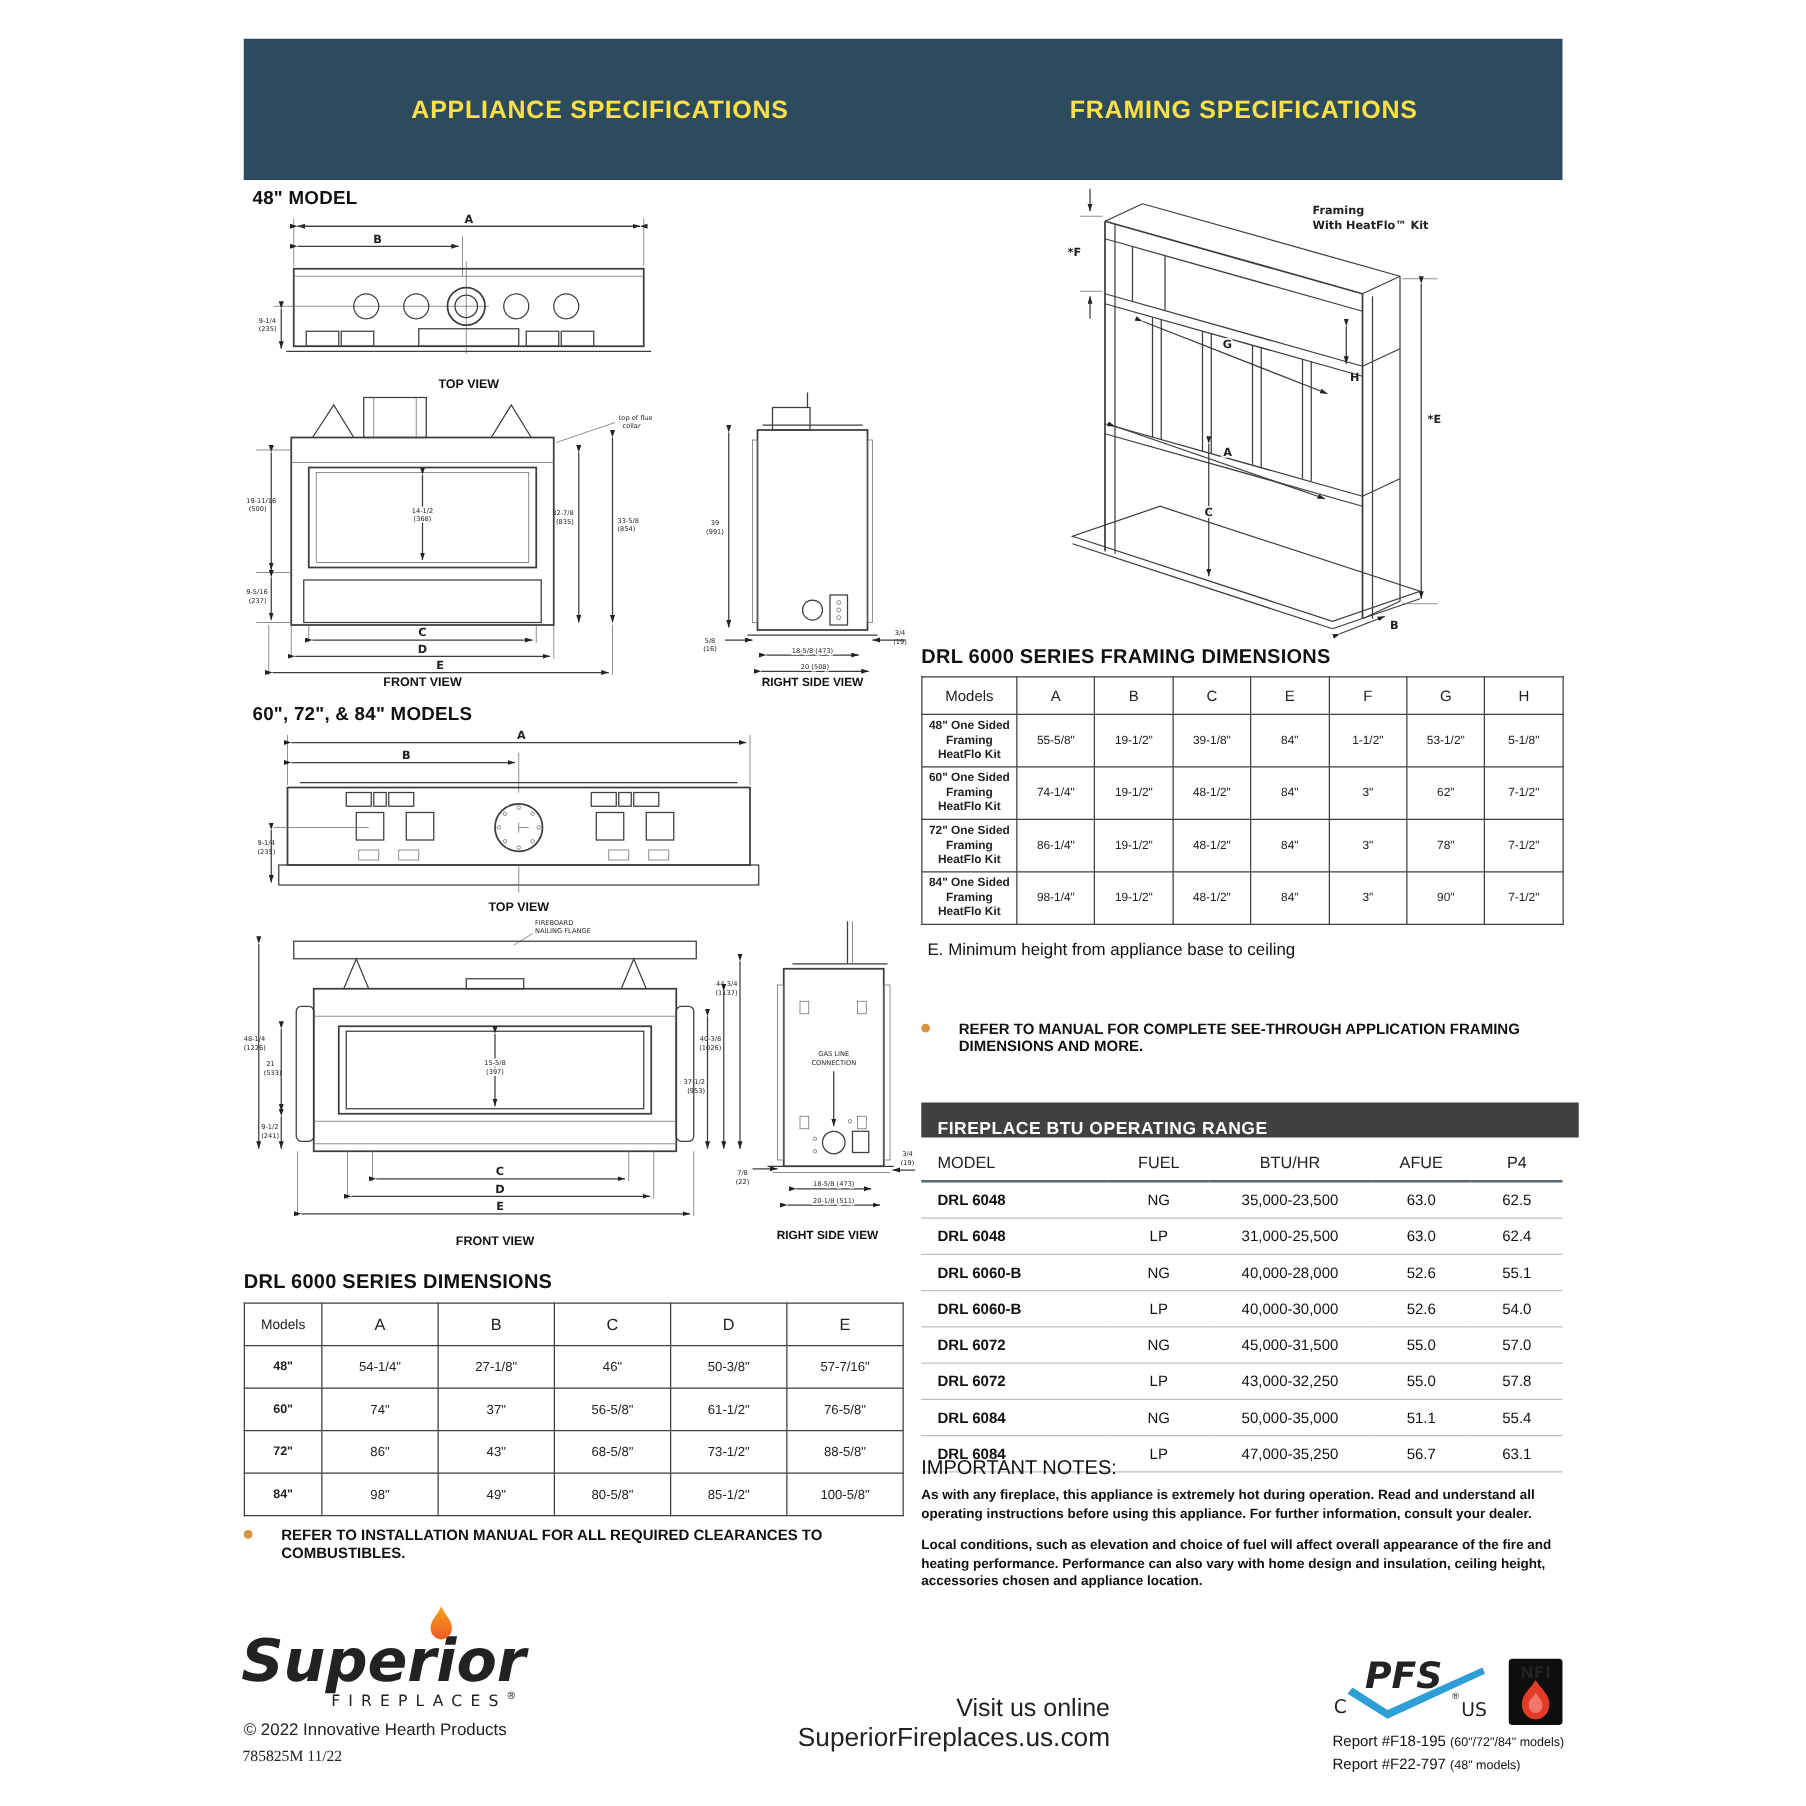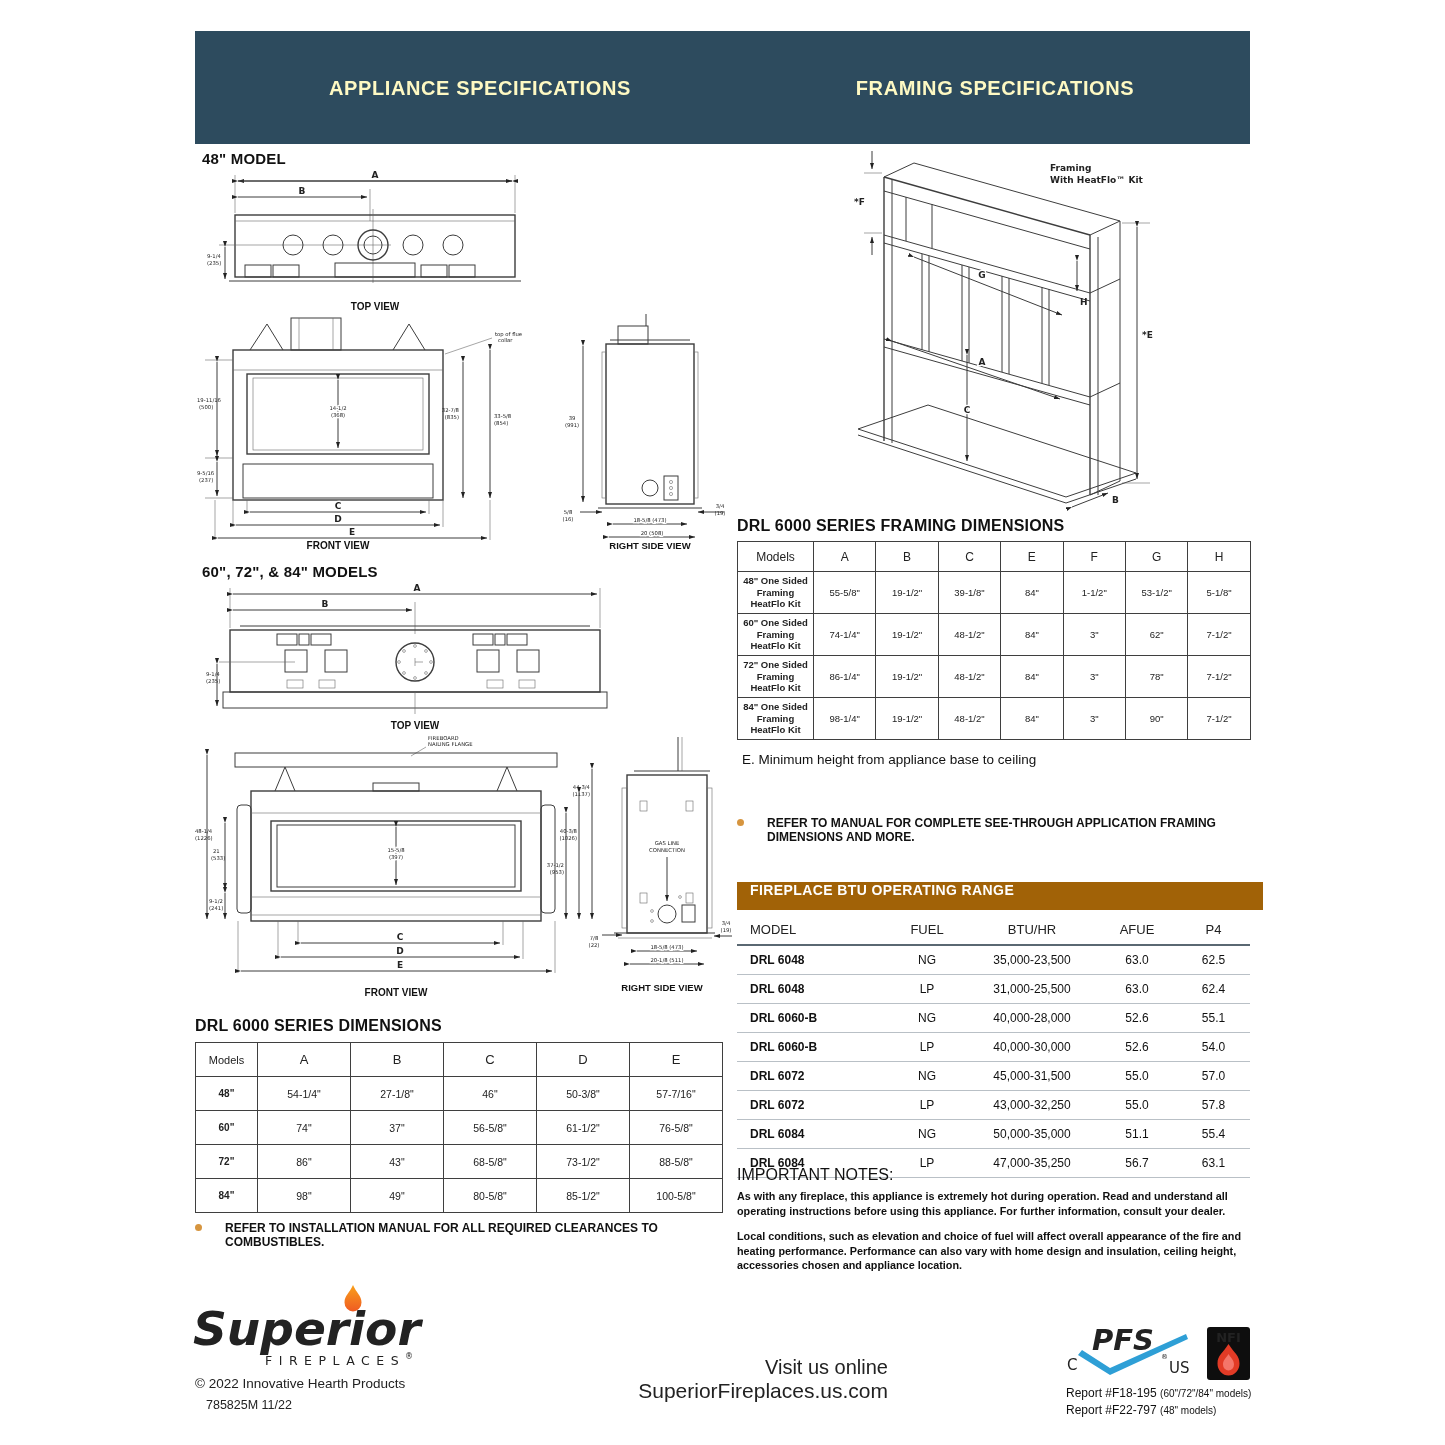--- a/index.html
+++ b/index.html
@@ -1,42 +1,42 @@
 <!DOCTYPE html>
 <html><head>
 <meta charset="utf-8">
 <style>
   html,body{margin:0;padding:0;background:#fff;}
   .page{position:relative;width:1445px;height:1445px;background:#fff;overflow:hidden;
         font-family:"Liberation Sans",sans-serif;color:#1a1a1a;}
   .abs{position:absolute;}
   
   .topbar{left:195px;top:31px;width:1055px;height:113px;background:#2d4b5e;}
-  .bar-title{color:#fef9c3;font-weight:bold;font-size:20px;letter-spacing:.6px;text-align:center;}
+  .bar-title{color:#fde047;font-weight:bold;font-size:20px;letter-spacing:.6px;text-align:center;}
   
   .sec-heading{font-weight:bold;font-size:16px;letter-spacing:.2px;color:#111;}
   .sub-heading{font-weight:bold;font-size:15px;letter-spacing:.2px;color:#111;}
   
   table{border-collapse:collapse;table-layout:fixed;}
   .grid-table td,.grid-table th{border:1px solid #3f3f3f;text-align:center;vertical-align:middle;
         font-size:10.5px;color:#222;padding:1px 2px;}
   .grid-table th{font-size:13px;font-weight:normal;}
   .grid-table .model-cell{font-weight:bold;font-size:10px;}
   .framing-table td,.framing-table th{font-size:9.5px;}
   .framing-table th{font-size:12px;}
   .framing-table .model-cell{font-size:9.5px;line-height:1.25;}
   
   .bullet-note{display:flex;gap:23px;align-items:flex-start;font-weight:bold;font-size:12px;color:#111;}
   .bullet-dot{flex:0 0 auto;width:7px;height:7px;border-radius:50%;background:#d6953f;margin-top:3px;}
   
   .ef-notes{font-size:13.5px;line-height:1.38;color:#111;}
   .ef-notes p{margin:0;padding-left:17px;text-indent:-17px;}
   
-  .btu-bar{background:#a16207;color:#fff;font-weight:bold;font-size:14px;letter-spacing:.4px;
-        display:flex;align-items:flex-start;padding-left:13px;}
+  .btu-bar{background:#404040;color:#fff;font-weight:bold;font-size:14px;letter-spacing:.4px;
+        display:flex;align-items:flex-end;padding-left:13px;}
   .btu-table{width:513px;}
   .btu-table th{font-size:13px;font-weight:normal;color:#222;border-bottom:2px solid #5a6872;
         padding:6px 0 7px 0;}
   .btu-table td{font-size:12px;color:#111;border-bottom:1px solid #b9c0c6;height:26px;text-align:center;}
   .btu-table th.left,.btu-table td.left{text-align:left;padding-left:13px;}
   .btu-table td.model{font-weight:bold;}
   
   .imp-title{font-size:16px;color:#111;margin:0 0 5px 0;font-weight:normal;}
   .imp-par{font-size:10.8px;font-weight:bold;line-height:1.35;color:#101010;margin:0 0 11px 0;}
   
@@ -647,21 +647,21 @@
           <stop offset="1" stop-color="#ef5b23"></stop>
       </linearGradient>
     </defs>
     <text x="0" y="62" font-family="DejaVu Serif, serif" font-style="italic" font-weight="bold" font-size="47" fill="url(#lggrad)">Superior</text>
     <path d="M160,2 c3.5,8 8.5,10.5 8.5,17.5 a8.5,9 0 0 1 -17,0 c0,-7 5,-9.5 8.5,-17.5 z" fill="url(#flgrad)"></path>
     <text x="72" y="82" font-size="12.5" letter-spacing="6.5" fill="#1c586f">FIREPLACES</text>
     <text x="212" y="76" font-size="8" fill="#1c586f">®</text>
   </svg>
 
   <div class="abs copyright" style="left:195px;top:1376px;">© 2022 Innovative Hearth Products</div>
-  <div class="abs partno" style="left:206px;top:1398px;">785825M 11/22</div>
+  <div class="abs partno" style="left:194px;top:1398px;font-family:Liberation Serif, serif;">785825M 11/22</div>
 
   <div class="abs visit" style="left:558px;top:1356px;">
     <div class="l1">Visit us online</div>
     <div class="l2">SuperiorFireplaces.us.com</div>
   </div>
 
   <svg class="abs" style="left:1066px;top:1322px;" width="138" height="56" viewBox="0 0 138 56">
     <text x="26" y="28" font-size="29" font-weight="bold" font-style="italic" fill="#101010">PFS</text>
     <path d="M16,28 L44,46 L120,12 L122,17 L44,53 L12,33 z" fill="#2e9fd6"></path>
     <text x="1" y="48" font-size="15" fill="#101010">C</text>

